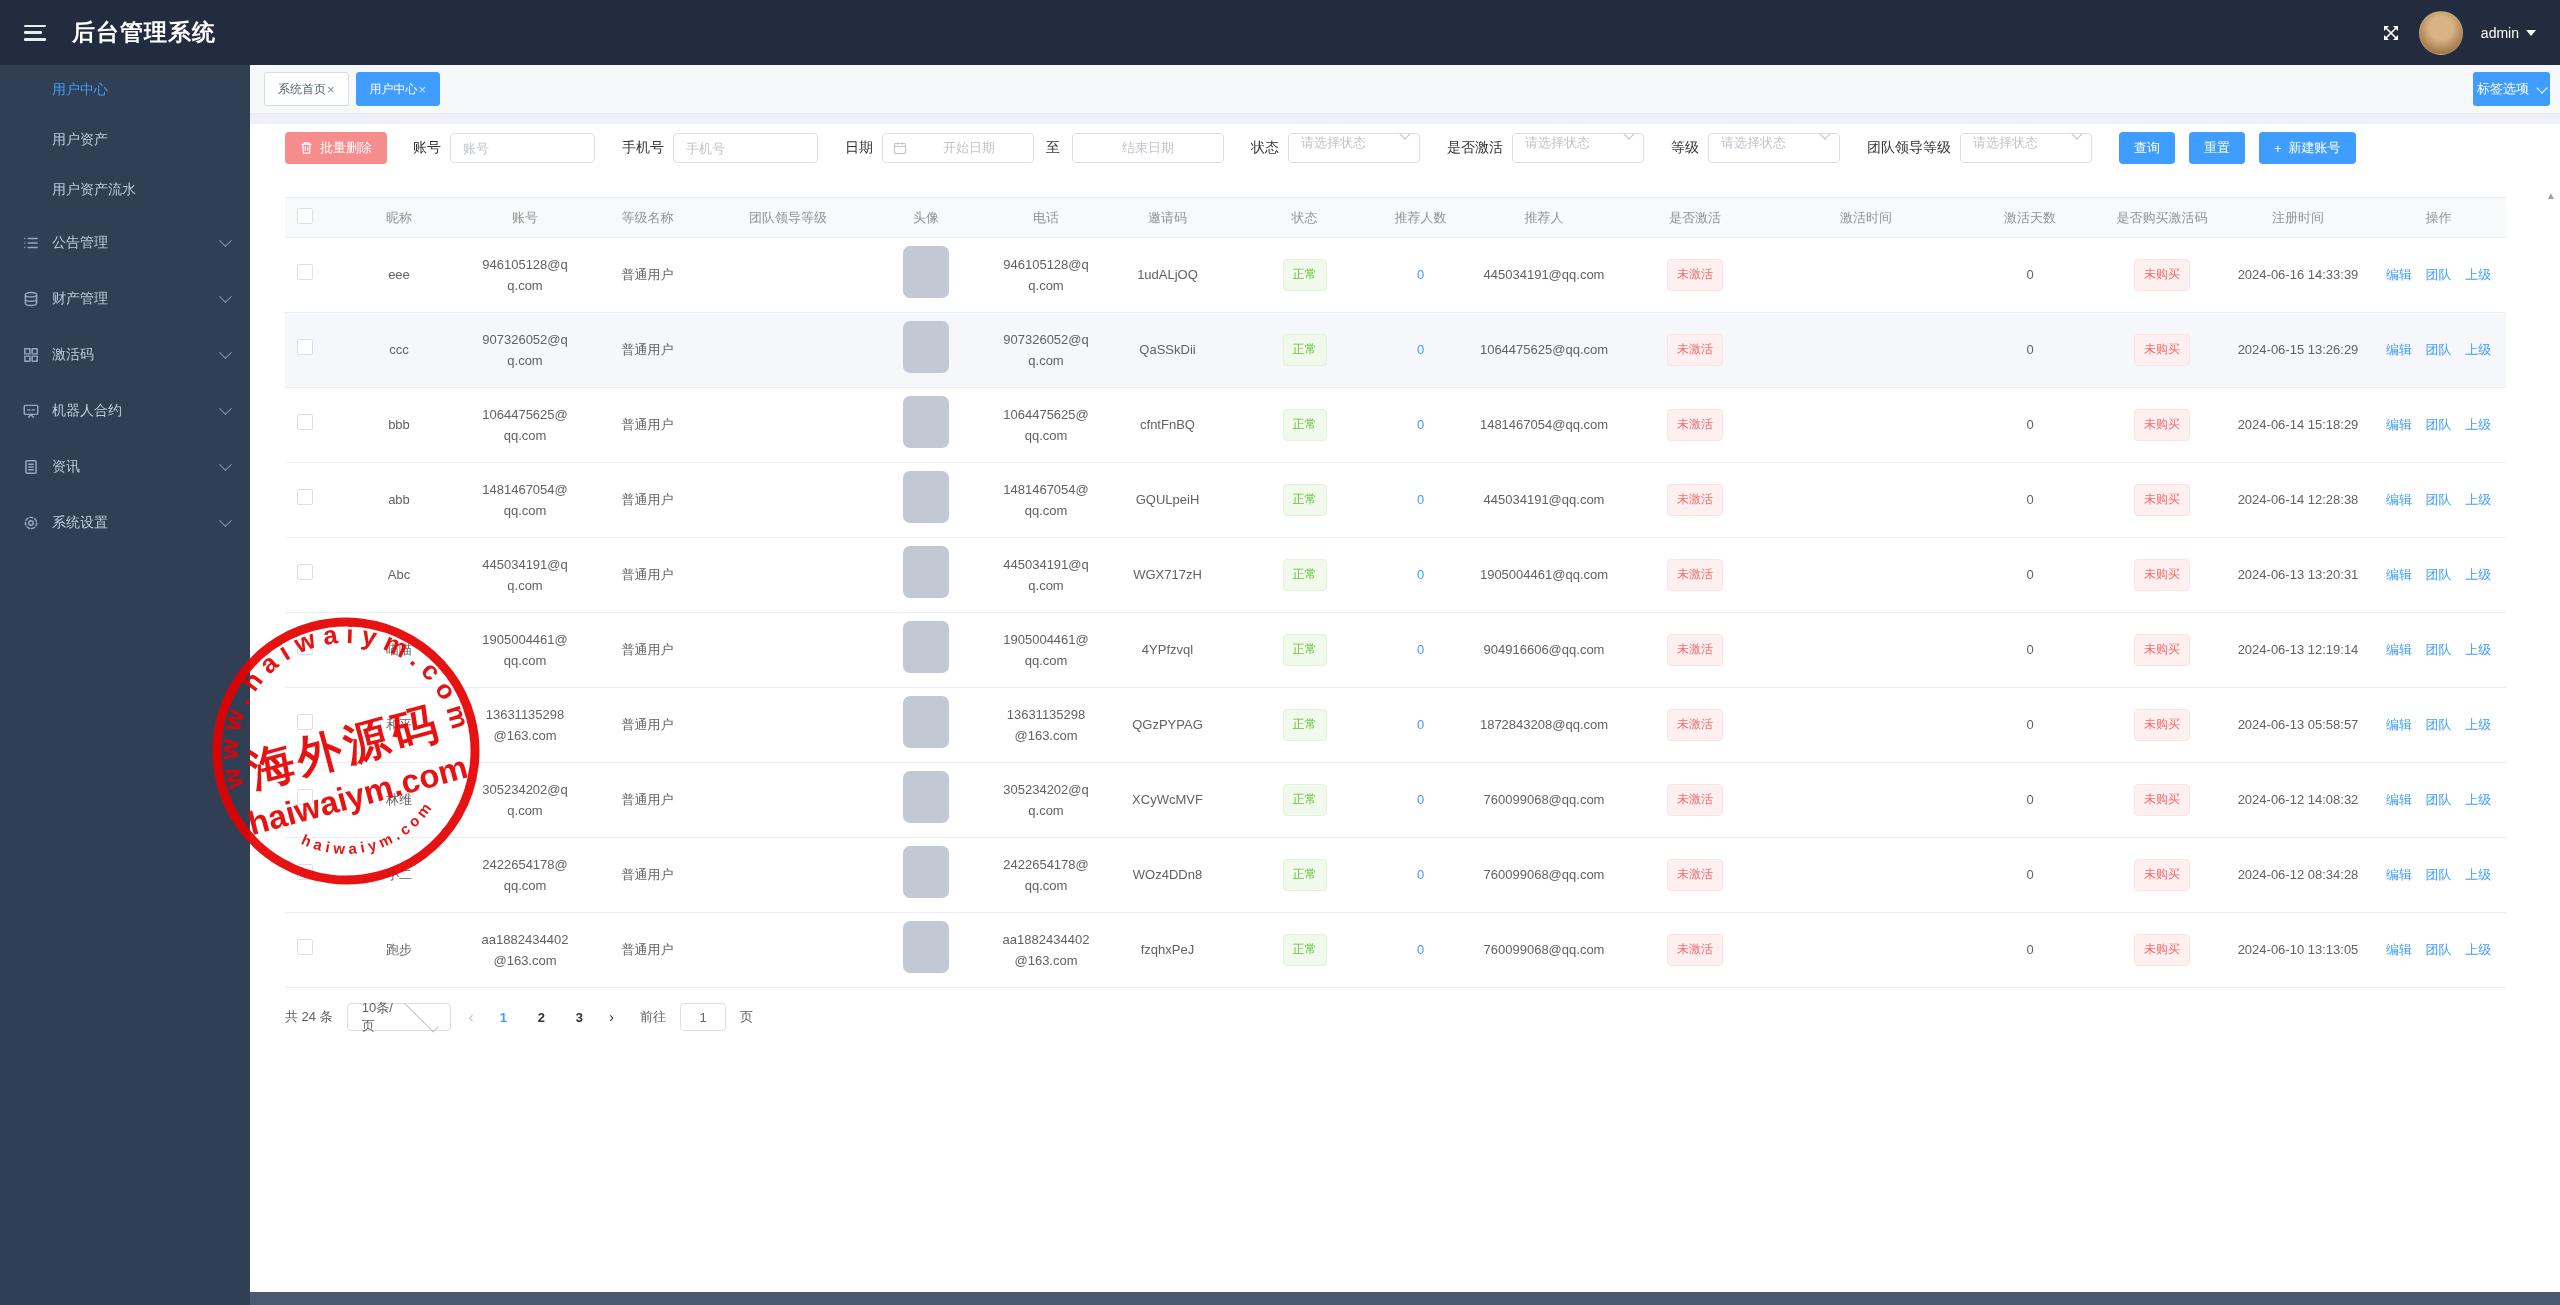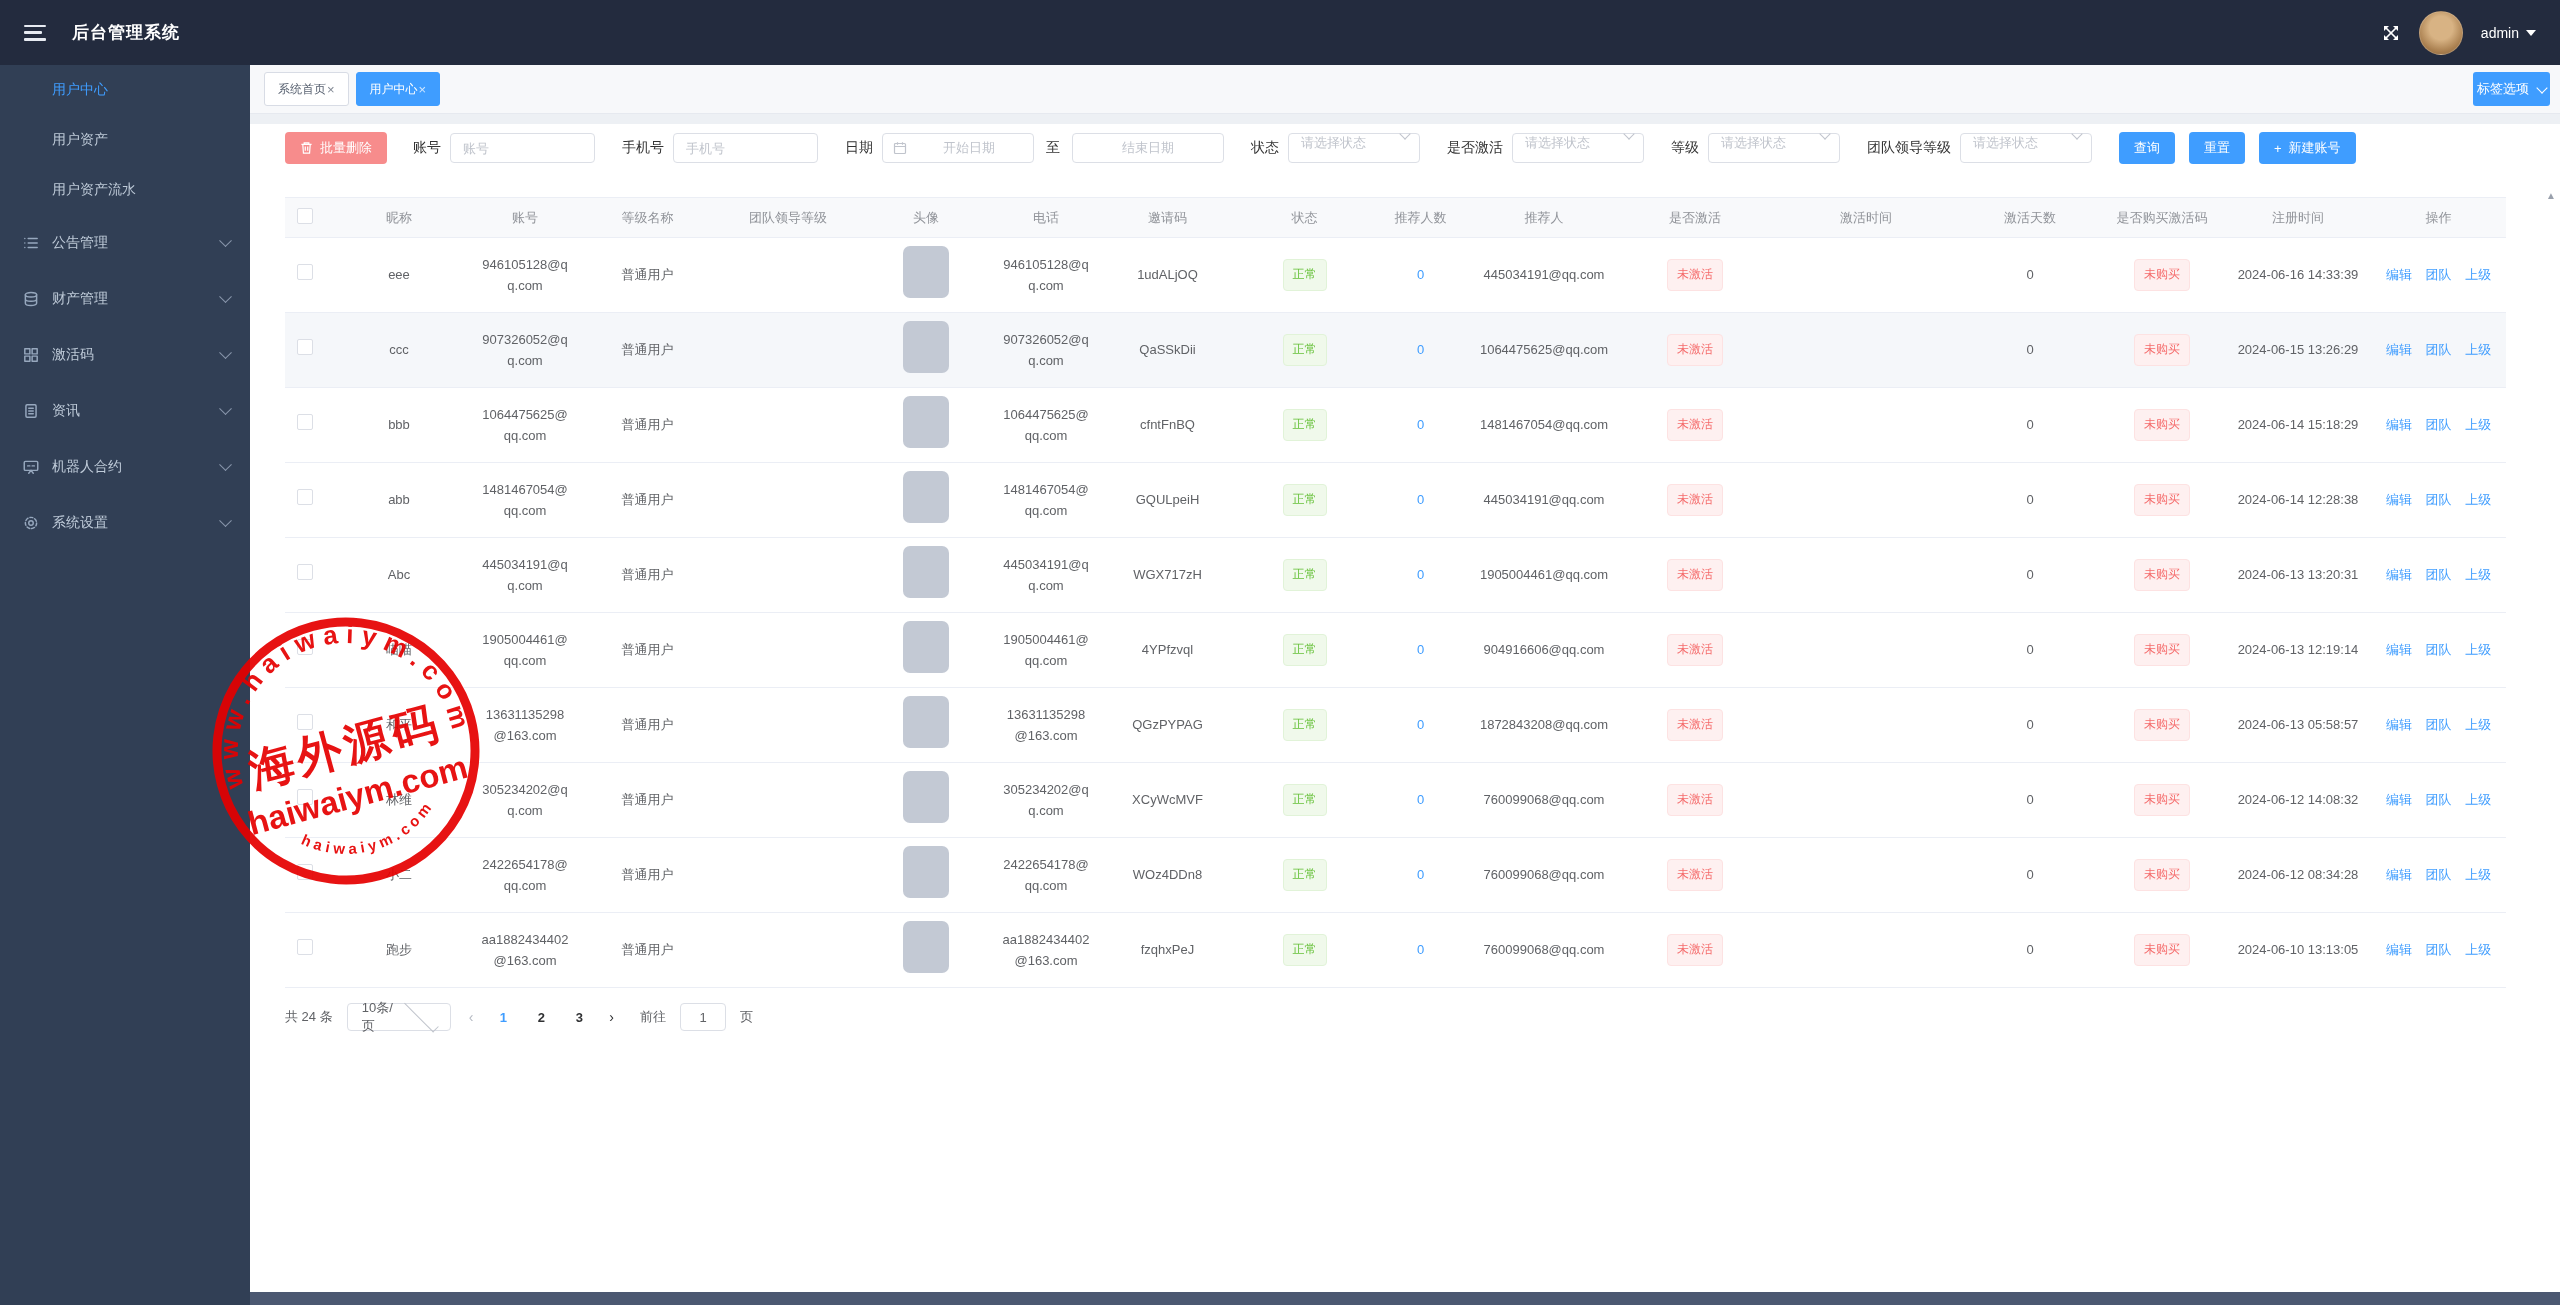--- a/index.html
+++ b/index.html
@@ -4,21 +4,21 @@
 <style>
   html,body{margin:0;padding:0;width:2560px;height:1305px;overflow:hidden;
     font-family:"Liberation Sans","DejaVu Sans",sans-serif;background:#f0f2f5;}
   .app{width:2560px;height:1305px;display:flex;flex-direction:column;position:relative;}
 
   
   .topbar{height:65px;background:#232b3e;display:flex;align-items:center;padding:0 24px;flex:0 0 65px;}
   .hamburger{width:22px;height:16px;display:flex;flex-direction:column;justify-content:space-between;cursor:pointer;}
   .hamburger i{display:block;height:2.5px;background:#e7ebf2;border-radius:1px;}
   .hamburger i:nth-child(2){width:80%;}
-  .app-title{color:#ffffff;font-size:17px;font-weight:bold;margin-left:26px;letter-spacing:1px;}
+  .app-title{color:#ffffff;font-size:23px;font-weight:bold;margin-left:26px;letter-spacing:1px;}
   .top-right{margin-left:auto;display:flex;align-items:center;gap:18px;}
   .fullscreen{width:20px;height:20px;cursor:pointer;}
   .avatar-img{width:42px;height:42px;border-radius:50%;
     background:radial-gradient(circle at 50% 38%,#d8b384 0 35%,#a97f4f 70%,#7c5c38 100%);
     border:1px solid rgba(255,255,255,.18);}
   .admin-name{color:#fff;font-size:14px;display:flex;align-items:center;gap:7px;cursor:pointer;}
   .caret-down{width:0;height:0;border-left:5px solid transparent;border-right:5px solid transparent;border-top:6px solid #fff;}
 
   
   .body{flex:1;display:flex;min-height:0;}
@@ -185,36 +185,36 @@
               <rect x="9" y="9" width="4.5" height="4.5"></rect>
             </svg>
           </span>
         <span class="slabel">激活码</span>
         <span class="chev down"></span>
       </div>
 
       <div class="side-item">
         <span class="sicon">
           <svg viewBox="0 0 16 16">
+              <rect x="2" y="3" width="12" height="8" rx="1"></rect>
+              <path d="M5 7 h2 M9 7 h2 M6 13.5 l2-2.5 2 2.5"></path>
+            </svg>
+          </span>
+        <span class="slabel">机器人合约</span>
+        <span class="chev down"></span>
+      </div>
+
+      <div class="side-item">
+        <span class="sicon">
+          <svg viewBox="0 0 16 16">
               <rect x="3.5" y="2.5" width="9" height="11" rx="1"></rect>
               <path d="M6 5.5 h4 M6 8 h4 M6 10.5 h4"></path>
             </svg>
           </span>
         <span class="slabel">资讯</span>
-        <span class="chev down"></span>
-      </div>
-
-      <div class="side-item">
-        <span class="sicon">
-          <svg viewBox="0 0 16 16">
-              <rect x="2" y="3" width="12" height="8" rx="1"></rect>
-              <path d="M5 7 h2 M9 7 h2 M6 13.5 l2-2.5 2 2.5"></path>
-            </svg>
-          </span>
-        <span class="slabel">机器人合约</span>
         <span class="chev down"></span>
       </div>
 
 
       <div class="side-item">
         <span class="sicon">
           <svg viewBox="0 0 16 16">
               <circle cx="8" cy="8" r="2"></circle>
               <circle cx="8" cy="8" r="5" stroke-dasharray="2.6 1.8"></circle>
             </svg>

